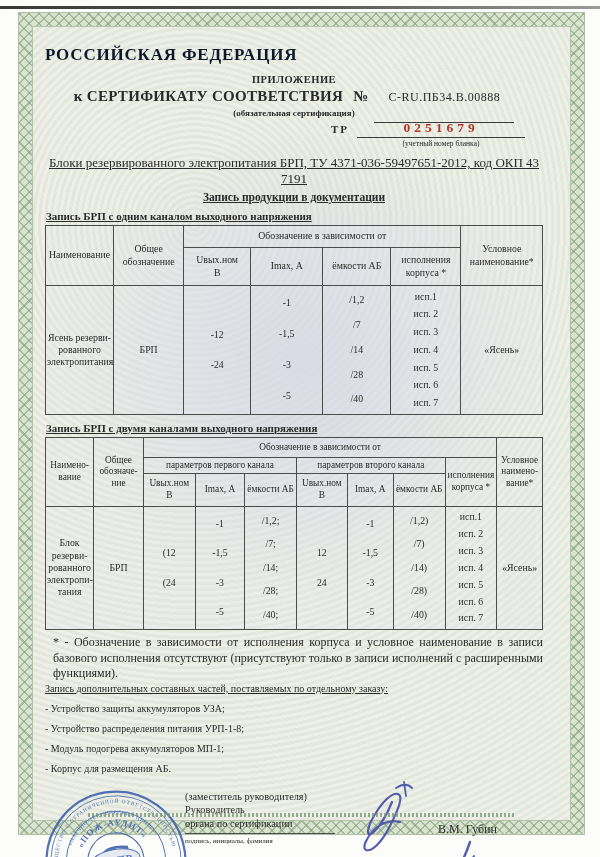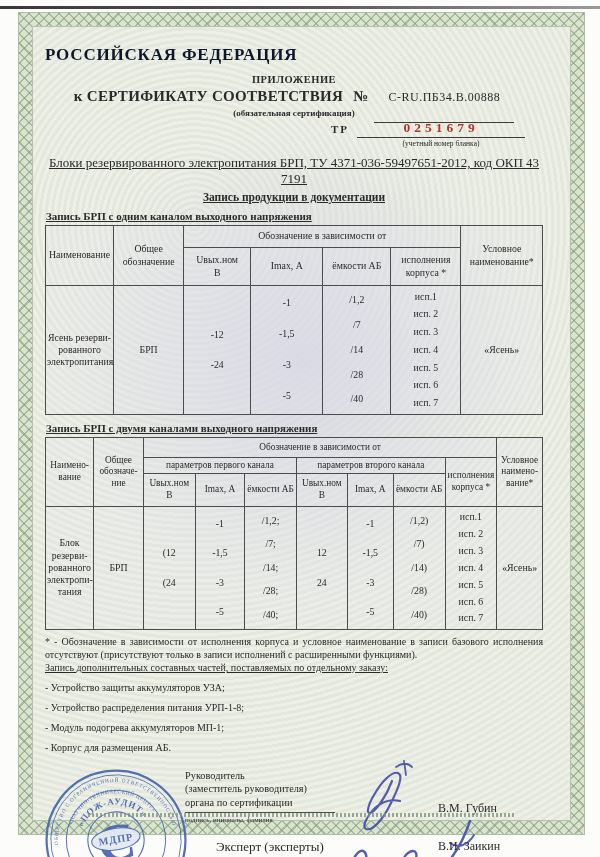--- a/index.html
+++ b/index.html
@@ -44,21 +44,21 @@
   th,td{border:1px solid #4c4c4c;font-weight:normal;font-size:9.8px;text-align:center;
     vertical-align:middle;padding:1px 1px;line-height:1.25;}
   .ln{display:block;}
   .vstack{display:flex;flex-direction:column;justify-content:space-around;align-items:center;height:100%;}
   .vpair{display:flex;flex-direction:column;justify-content:center;align-items:center;gap:17px;height:100%;}
   .t1 .body td{height:124px;padding:2px 1px;}
   .t2 .body td{height:118px;padding:2px 1px;}
   .t2 th{font-size:9.3px;}
 
   
-  .note-star{font-size:10px;text-align:justify;margin-top:5px;line-height:1.3;}
+  .note-star{font-size:12px;text-align:justify;margin-top:5px;line-height:1.3;margin-left:8px;}
   .note-title{font-size:10px;text-decoration:underline;margin-top:1px;}
   .note-item{font-size:10px;margin-top:9px;}
 
   
   .sig-block{position:relative;height:152px;margin-top:10px;}
   .roles{position:absolute;left:140px;top:6px;width:190px;}
   .role-ln{display:block;font-size:10.3px;line-height:1.3;}
   .sig-cap{border-top:1px solid #4c4c4c;font-size:7px;padding-top:3px;margin-top:3px;width:150px;}
   .expert{margin-top:15px;font-size:13px;margin-left:31px;}
   .name{position:absolute;font-size:12px;}
@@ -331,22 +331,22 @@
                 <text font-size="9.5" font-weight="bold" letter-spacing="1"><textPath href="#a38t" startOffset="50%" text-anchor="middle">«ПОЖ-АУДИТ»</textPath></text>
                 <text font-size="7.5" font-weight="bold" letter-spacing="2"><textPath href="#a42b" startOffset="50%" text-anchor="middle">• МОСКВА •</textPath></text>
                 <text x="80" y="101" font-size="56" font-weight="bold" text-anchor="middle">С</text>
               </g>
               <ellipse cx="80" cy="79" rx="26" ry="11.5" fill="#e4e8f2" stroke="#4767ae" stroke-width="1.1"></ellipse>
               <text x="80" y="83" font-size="11" font-weight="bold" text-anchor="middle" fill="#4767ae" letter-spacing="1" font-family="Liberation Serif, DejaVu Serif, serif">МДПР</text>
             </svg>
           </div>
 
           <div class="roles">
+            <span class="role-ln">(заместитель руководителя)</span>
             <span class="role-ln">Руководитель</span>
-            <span class="role-ln">(заместитель руководителя)</span>
             <span class="role-ln">органа по сертификации</span>
             <div class="sig-cap">подпись, инициалы, фамилия</div>
             <div class="expert">Эксперт (эксперты)</div>
             <div class="sig-cap">подпись, инициалы, фамилия</div>
           </div>
 
           <div class="sigs-wrap">
             <svg viewBox="0 0 200 164" width="200" height="164">
               <g fill="none" stroke="#3f49a6" stroke-linecap="round" opacity="0.88">
                 <path stroke-width="2.2" d="M92 30 C 86 46, 76 60, 70 62 C 66 63, 68 54, 74 44 C 82 30, 92 20, 98 22 C 104 24, 98 38, 90 54 C 82 70, 72 80, 66 78 C 62 76, 66 66, 74 58 C 82 50, 92 48, 100 50"></path>

